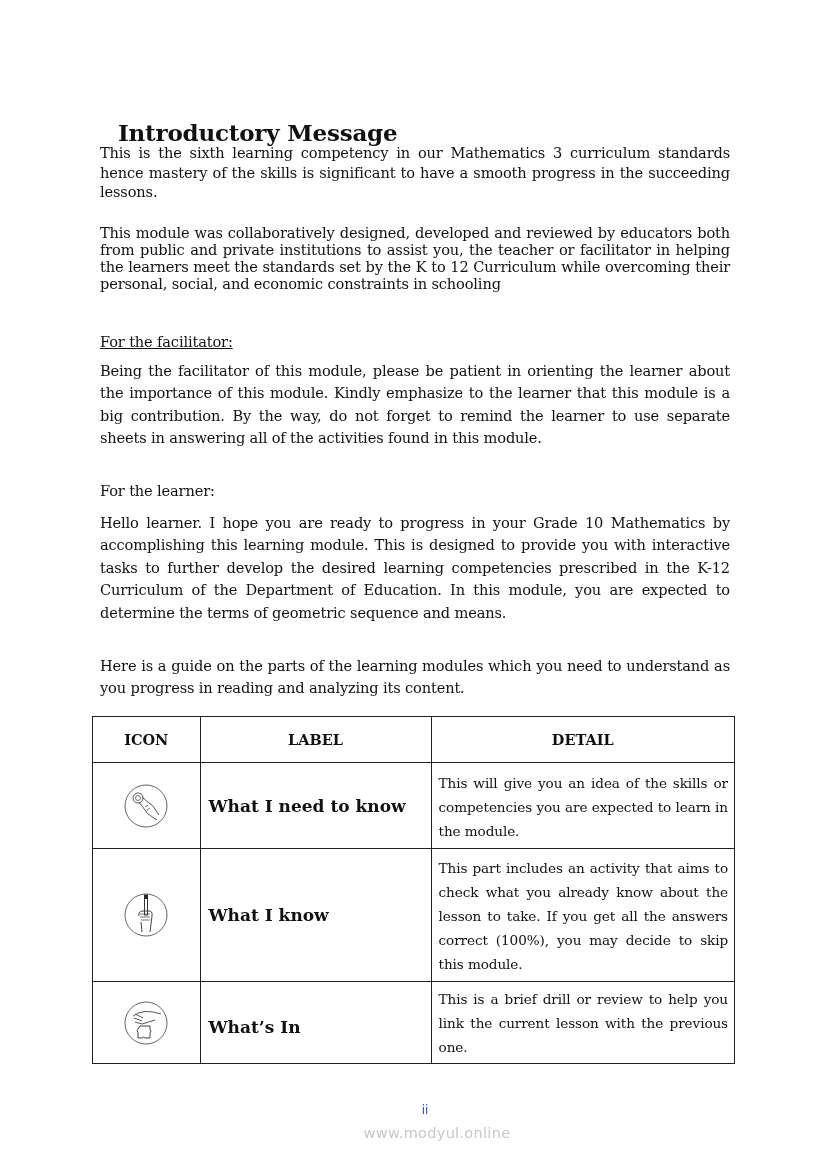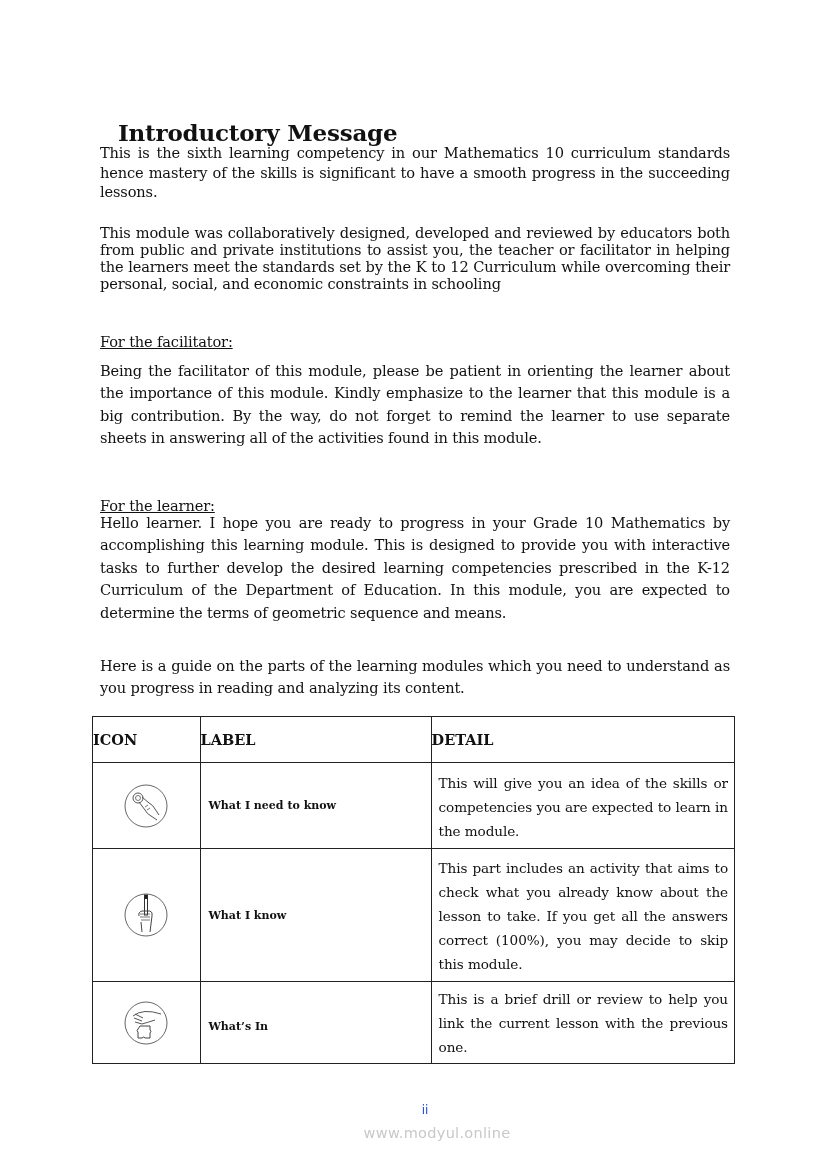--- a/index.html
+++ b/index.html
@@ -33,50 +33,50 @@
     font-size: 14.6px;
     text-align: justify;
     text-align-last: left;
     margin: 0;
     letter-spacing: -0.15px;
   }
   .p1 { top: 143px; line-height: 19.7px; }
   .p2 { top: 224px; line-height: 17px; }
   .sub-fac { top: 332px; line-height: 20px; text-decoration: underline; }
   .p3 { top: 360px; line-height: 22.4px; }
-  .sub-learn { top: 496px; line-height: 20px; text-decoration: underline; }
+  .sub-learn { top: 481px; line-height: 20px; }
   .p4 { top: 512px; line-height: 22.4px; }
   .p5 { top: 655px; line-height: 22.4px; }
 
   table.guide {
     position: absolute;
     left: 92px;
     top: 716px;
     width: 643px;
     border-collapse: collapse;
     font-family: "DejaVu Serif", serif;
   }
   table.guide th, table.guide td {
     border: 1px solid #222222;
     padding: 0;
     vertical-align: middle;
   }
   table.guide th {
     height: 45px;
     font-size: 14.5px;
     font-weight: bold;
-    text-align: left;
+    text-align: center;
   }
   .col-icon { width: 107px; }
   .col-label { width: 230px; }
   .col-detail { width: 302px; }
   td.icon-cell { text-align: center; }
   td.label-cell {
     font-weight: bold;
-    font-size: 11px;
+    font-size: 17px;
     padding-left: 8px !important;
     margin-left: 37px;
   }
   td.label-top { vertical-align: top; padding-top: 8px !important; }
   td.detail-cell {
     font-size: 13.6px;
     line-height: 24px;
     text-align: justify;
     text-align-last: left;
     padding: 6px 6px 4px 7px !important;
@@ -109,21 +109,21 @@
     color: #c8c8c8;
     letter-spacing: 0.3px;
     padding-left: 24px;
   }
 </style>
 </head>
 <body>
 
 <h1 class="title">Introductory Message</h1>
 
-<p class="para p1">This is the sixth learning competency in our Mathematics 10 curriculum standards hence mastery of the skills is significant to have a smooth progress in the succeeding lessons.</p>
+<p class="para p1">This is the sixth learning competency in our Mathematics 3 curriculum standards hence mastery of the skills is significant to have a smooth progress in the succeeding lessons.</p>
 <p class="para p2">This module was collaboratively designed, developed and reviewed by educators both from public and private institutions to assist you, the teacher or facilitator in helping the learners meet the standards set by the K to 12 Curriculum while overcoming their personal, social, and economic constraints in schooling</p>
 
 <p class="para sub-fac">For the facilitator:</p>
 <p class="para p3">Being the facilitator of this module, please be patient in orienting the learner about the importance of this module. Kindly emphasize to the learner that this module is a big contribution.  By the way, do not forget to remind the learner to use separate sheets in answering all of the activities found in this module.</p>
 
 <p class="para sub-learn">For the learner:</p>
 <p class="para p4">Hello learner. I hope you are ready to progress in your Grade 10 Mathematics by accomplishing this learning module. This is designed to provide you with interactive tasks to further develop the desired learning competencies prescribed in the K-12 Curriculum of the Department of Education. In this module, you are expected to determine the terms of geometric sequence and means.</p>
 
 <p class="para p5">Here is a guide on the parts of the learning modules which you need to understand as you progress in reading and analyzing its content.</p>
 

